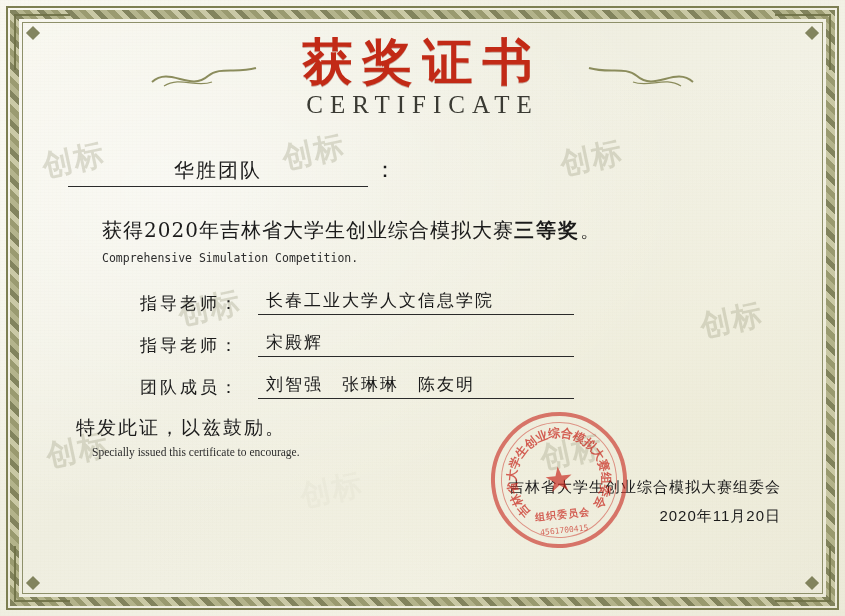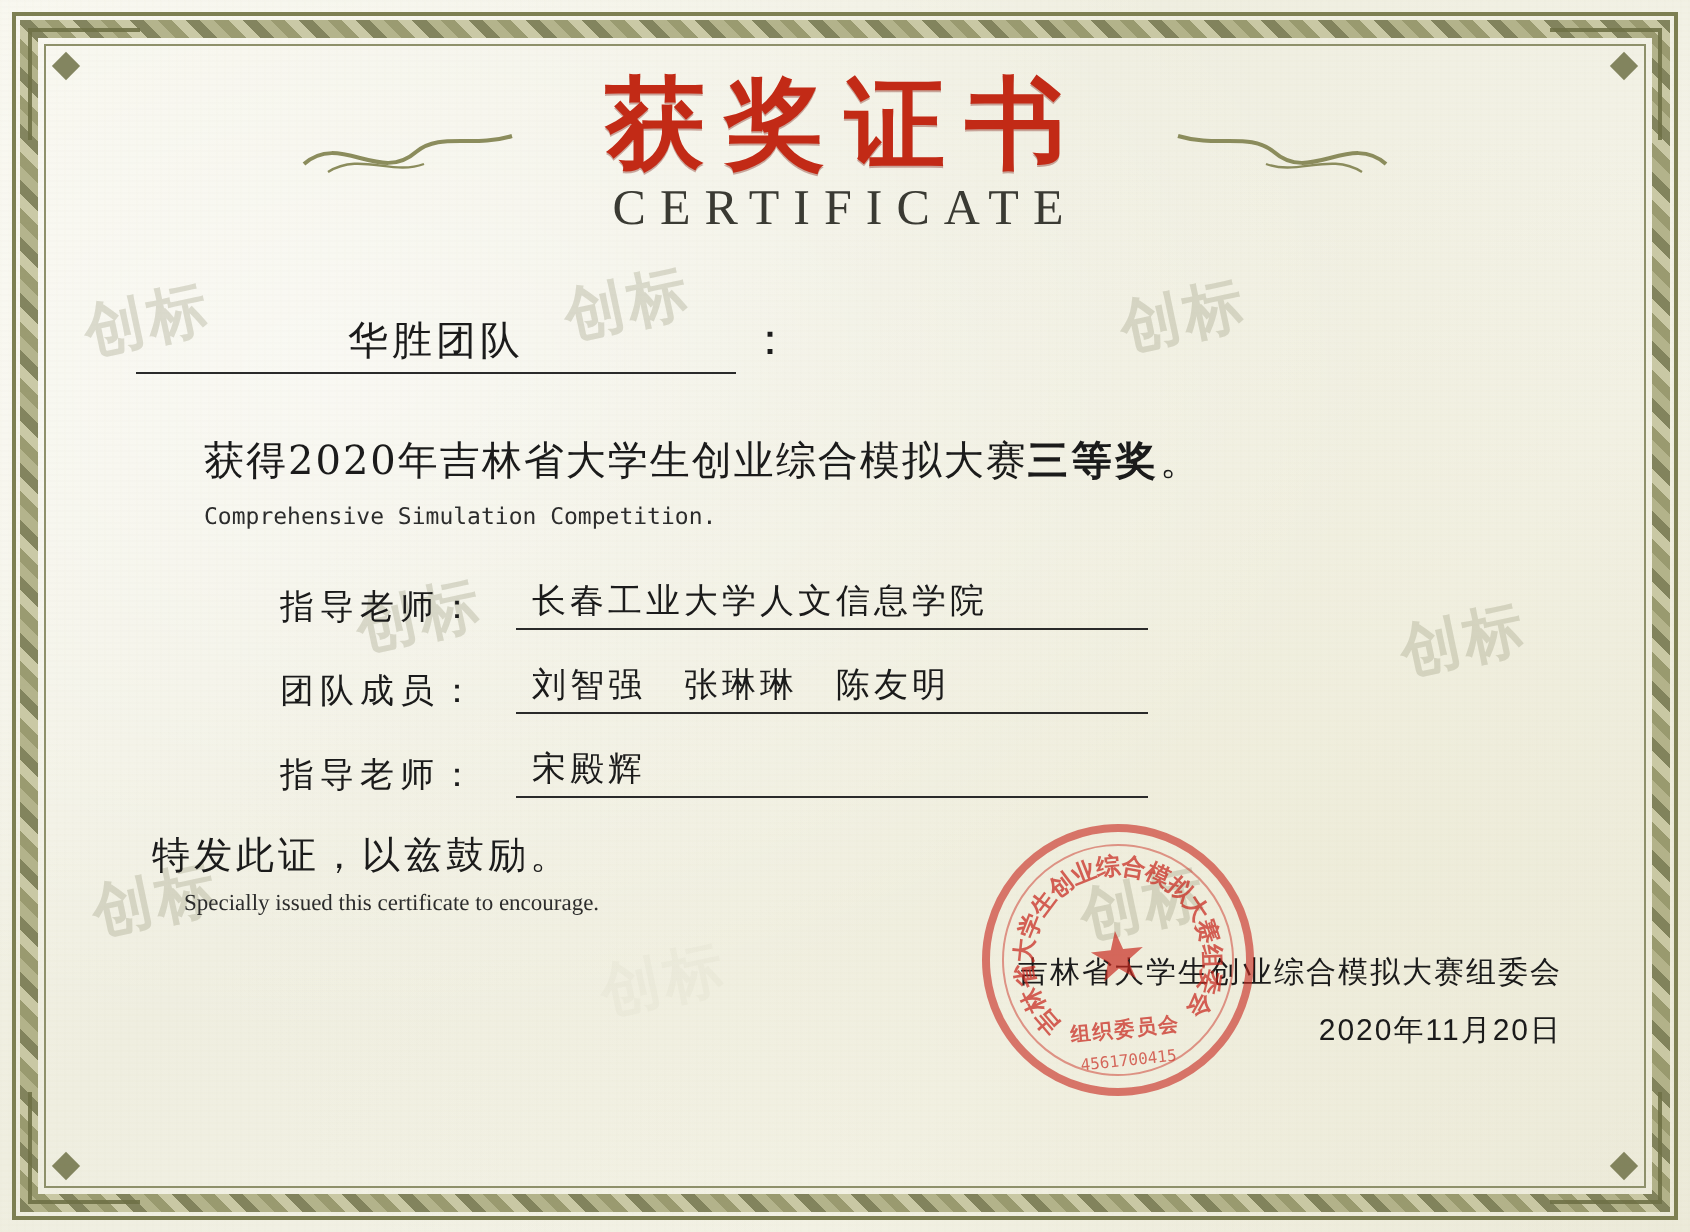--- a/index.html
+++ b/index.html
@@ -341,26 +341,26 @@
     <div class="award-en">
       <div>Comprehensive Simulation Competition.</div>
     </div>
 
     <div class="fields">
       <div class="field-row">
         <div class="field-label">指导老师：</div>
         <div class="field-value">长春工业大学人文信息学院</div>
       </div>
       <div class="field-row">
+        <div class="field-label">指导老师：</div>
+        <div class="field-value">宋殿辉</div>
+      </div>
+      <div class="field-row">
         <div class="field-label">团队成员：</div>
         <div class="field-value members">刘智强　张琳琳　陈友明</div>
-      </div>
-      <div class="field-row">
-        <div class="field-label">指导老师：</div>
-        <div class="field-value">宋殿辉</div>
       </div>
     </div>
 
     <div class="closing">特发此证，以兹鼓励。</div>
     <div class="closing-en">Specially issued this certificate to encourage.</div>
 
     <div class="issuer">
       <div>吉林省大学生创业综合模拟大赛组委会</div>
       <div>2020年11月20日</div>
     </div>

